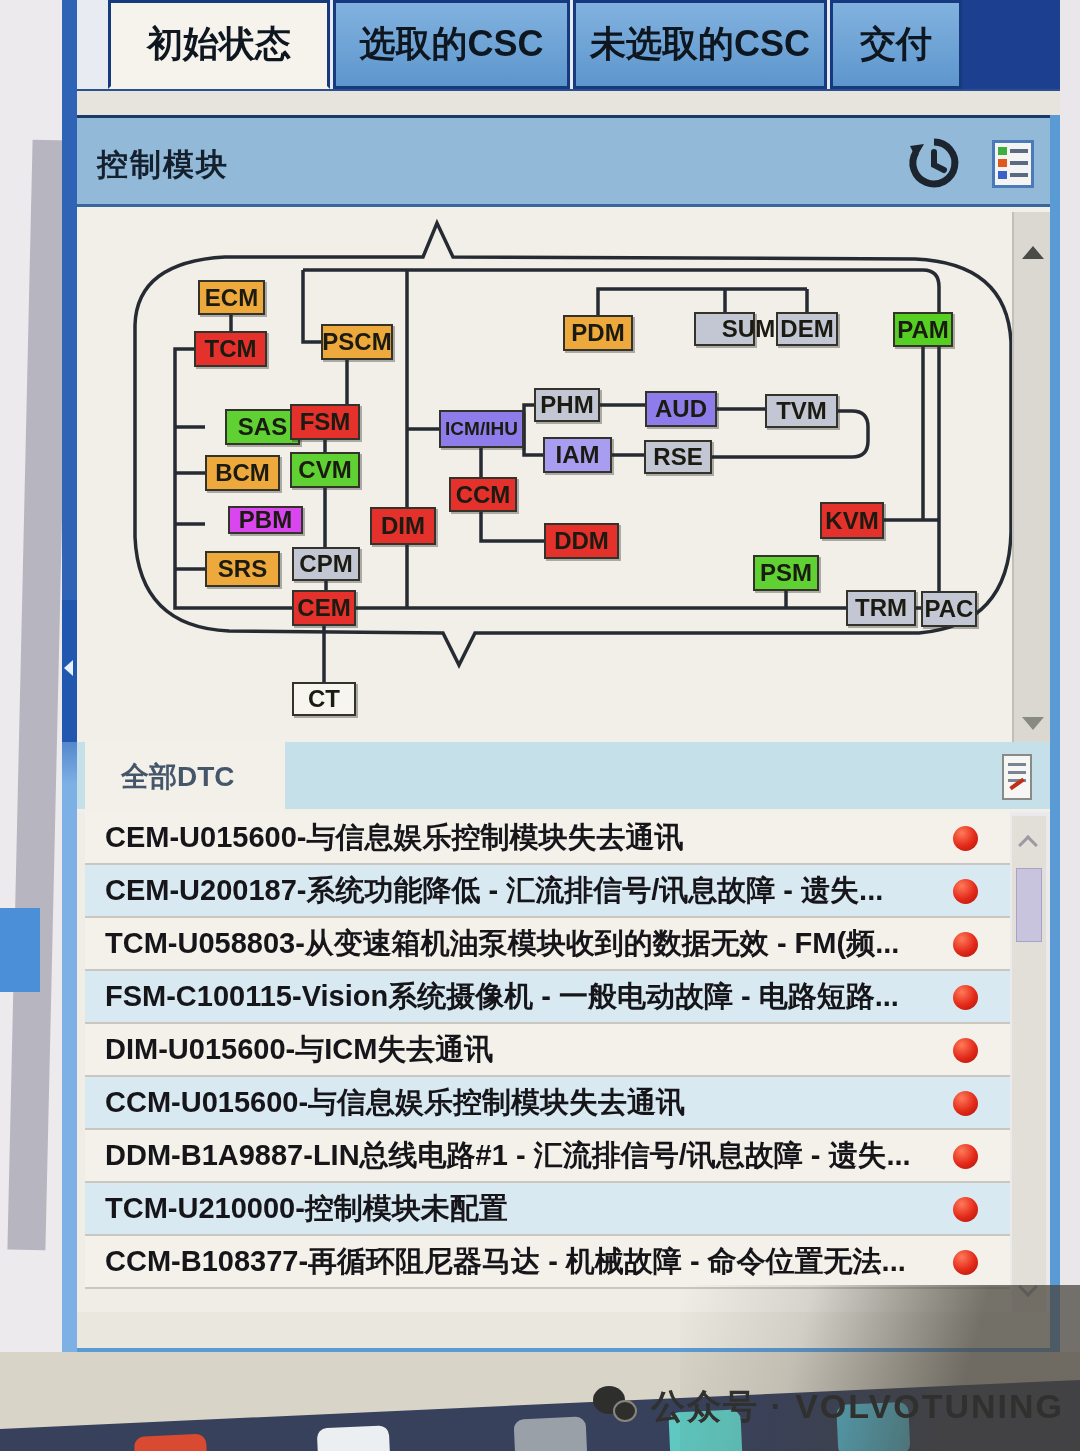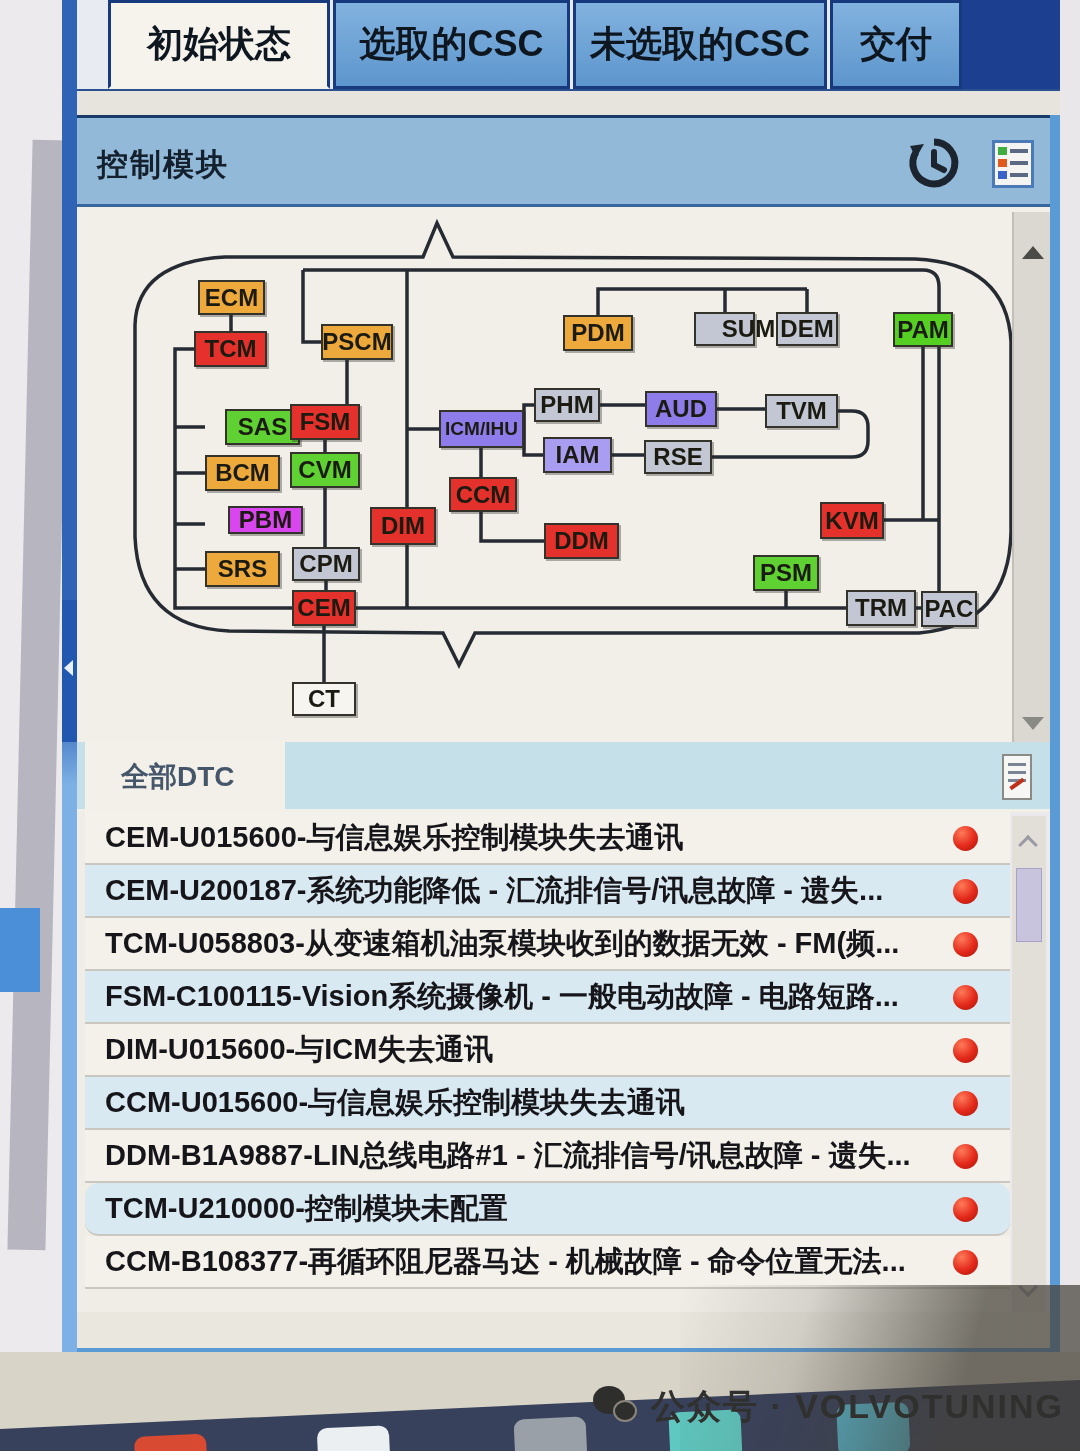--- a/index.html
+++ b/index.html
@@ -272,21 +272,21 @@
     <div class="dtc-row even" style="top: 265px;">
       <div class="txt">CCM-U015600-与信息娱乐控制模块失去通讯</div>
       <div class="dot"></div>
     </div>
 
     <div class="dtc-row odd" style="top: 318px;">
       <div class="txt">DDM-B1A9887-LIN总线电路#1 - 汇流排信号/讯息故障 - 遗失...</div>
       <div class="dot"></div>
     </div>
 
-    <div class="dtc-row even" style="top: 371px; border-radius: 14px;">
+    <div class="dtc-row even" style="top: 371px;">
       <div class="txt">TCM-U210000-控制模块未配置</div>
       <div class="dot"></div>
     </div>
 
     <div class="dtc-row odd" style="top: 424px;">
       <div class="txt">CCM-B108377-再循环阻尼器马达 - 机械故障 - 命令位置无法...</div>
       <div class="dot"></div>
     </div>
   </div>
 <div class="list-scrollbar">

